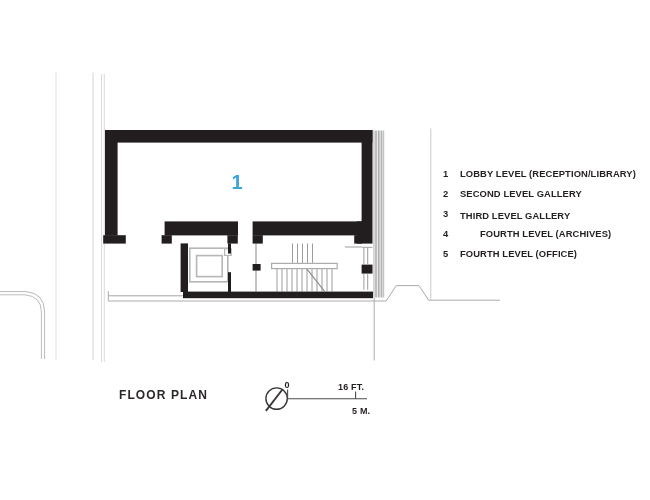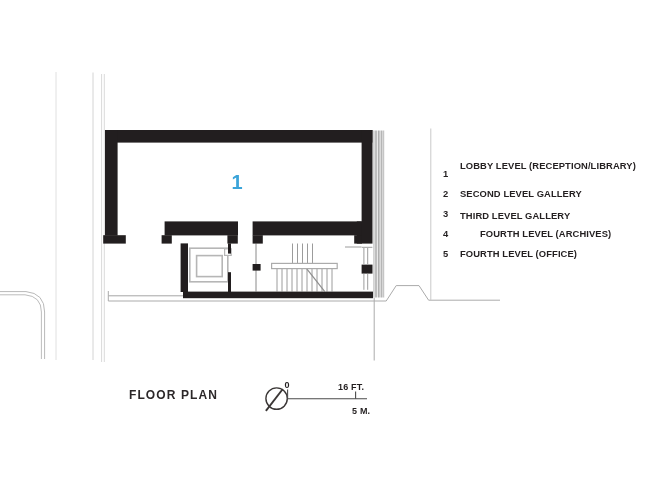--- a/index.html
+++ b/index.html
@@ -112,30 +112,30 @@
       <line x1="287.6" y1="398.7" x2="367" y2="398.7"></line>
       <line x1="287.6" y1="389.6" x2="287.6" y2="398.7"></line>
       <line x1="355.6" y1="391.6" x2="355.6" y2="398.7"></line>
     </g>
   </svg>
 
   <div class="t room-num" style="left:229px;top:172px;">1</div>
 
   <div>
     <div class="t legend-num" style="left:440px;top:168px;">1</div>
-    <div class="t legend-label" style="left:460px;top:160px;">LOBBY LEVEL (RECEPTION/LIBRARY)</div>
+    <div class="t legend-label" style="left:460px;top:168px;">LOBBY LEVEL (RECEPTION/LIBRARY)</div>
     <div class="t legend-num" style="left:440px;top:188px;">2</div>
     <div class="t legend-label" style="left:460px;top:188px;">SECOND LEVEL GALLERY</div>
     <div class="t legend-num" style="left:440px;top:208px;">3</div>
     <div class="t legend-label" style="left:460px;top:210px;text-align:center;">THIRD LEVEL GALLERY</div>
     <div class="t legend-num" style="left:440px;top:228px;">4</div>
     <div class="t legend-label" style="left:460px;top:228px;padding-left:20px;">FOURTH LEVEL (ARCHIVES)</div>
     <div class="t legend-num" style="left:440px;top:248px;">5</div>
     <div class="t legend-label" style="left:460px;top:248px;">FOURTH LEVEL (OFFICE)</div>
   </div>
 
-  <div class="t plan-title" style="left:117px;top:389px;padding-left:12px;">FLOOR PLAN</div>
+  <div class="t plan-title" style="left:107px;top:389px;padding-left:12px;">FLOOR PLAN</div>
 
   <div class="t scale-txt" style="left:284.5px;top:380.5px;">0</div>
   <div class="t scale-txt ra" style="left:338px;top:383px;width:34px;">16 FT.</div>
   <div class="t scale-txt ra" style="left:352px;top:407px;width:23px;">5 M.</div>
 
 </div>
 
 </body></html>

